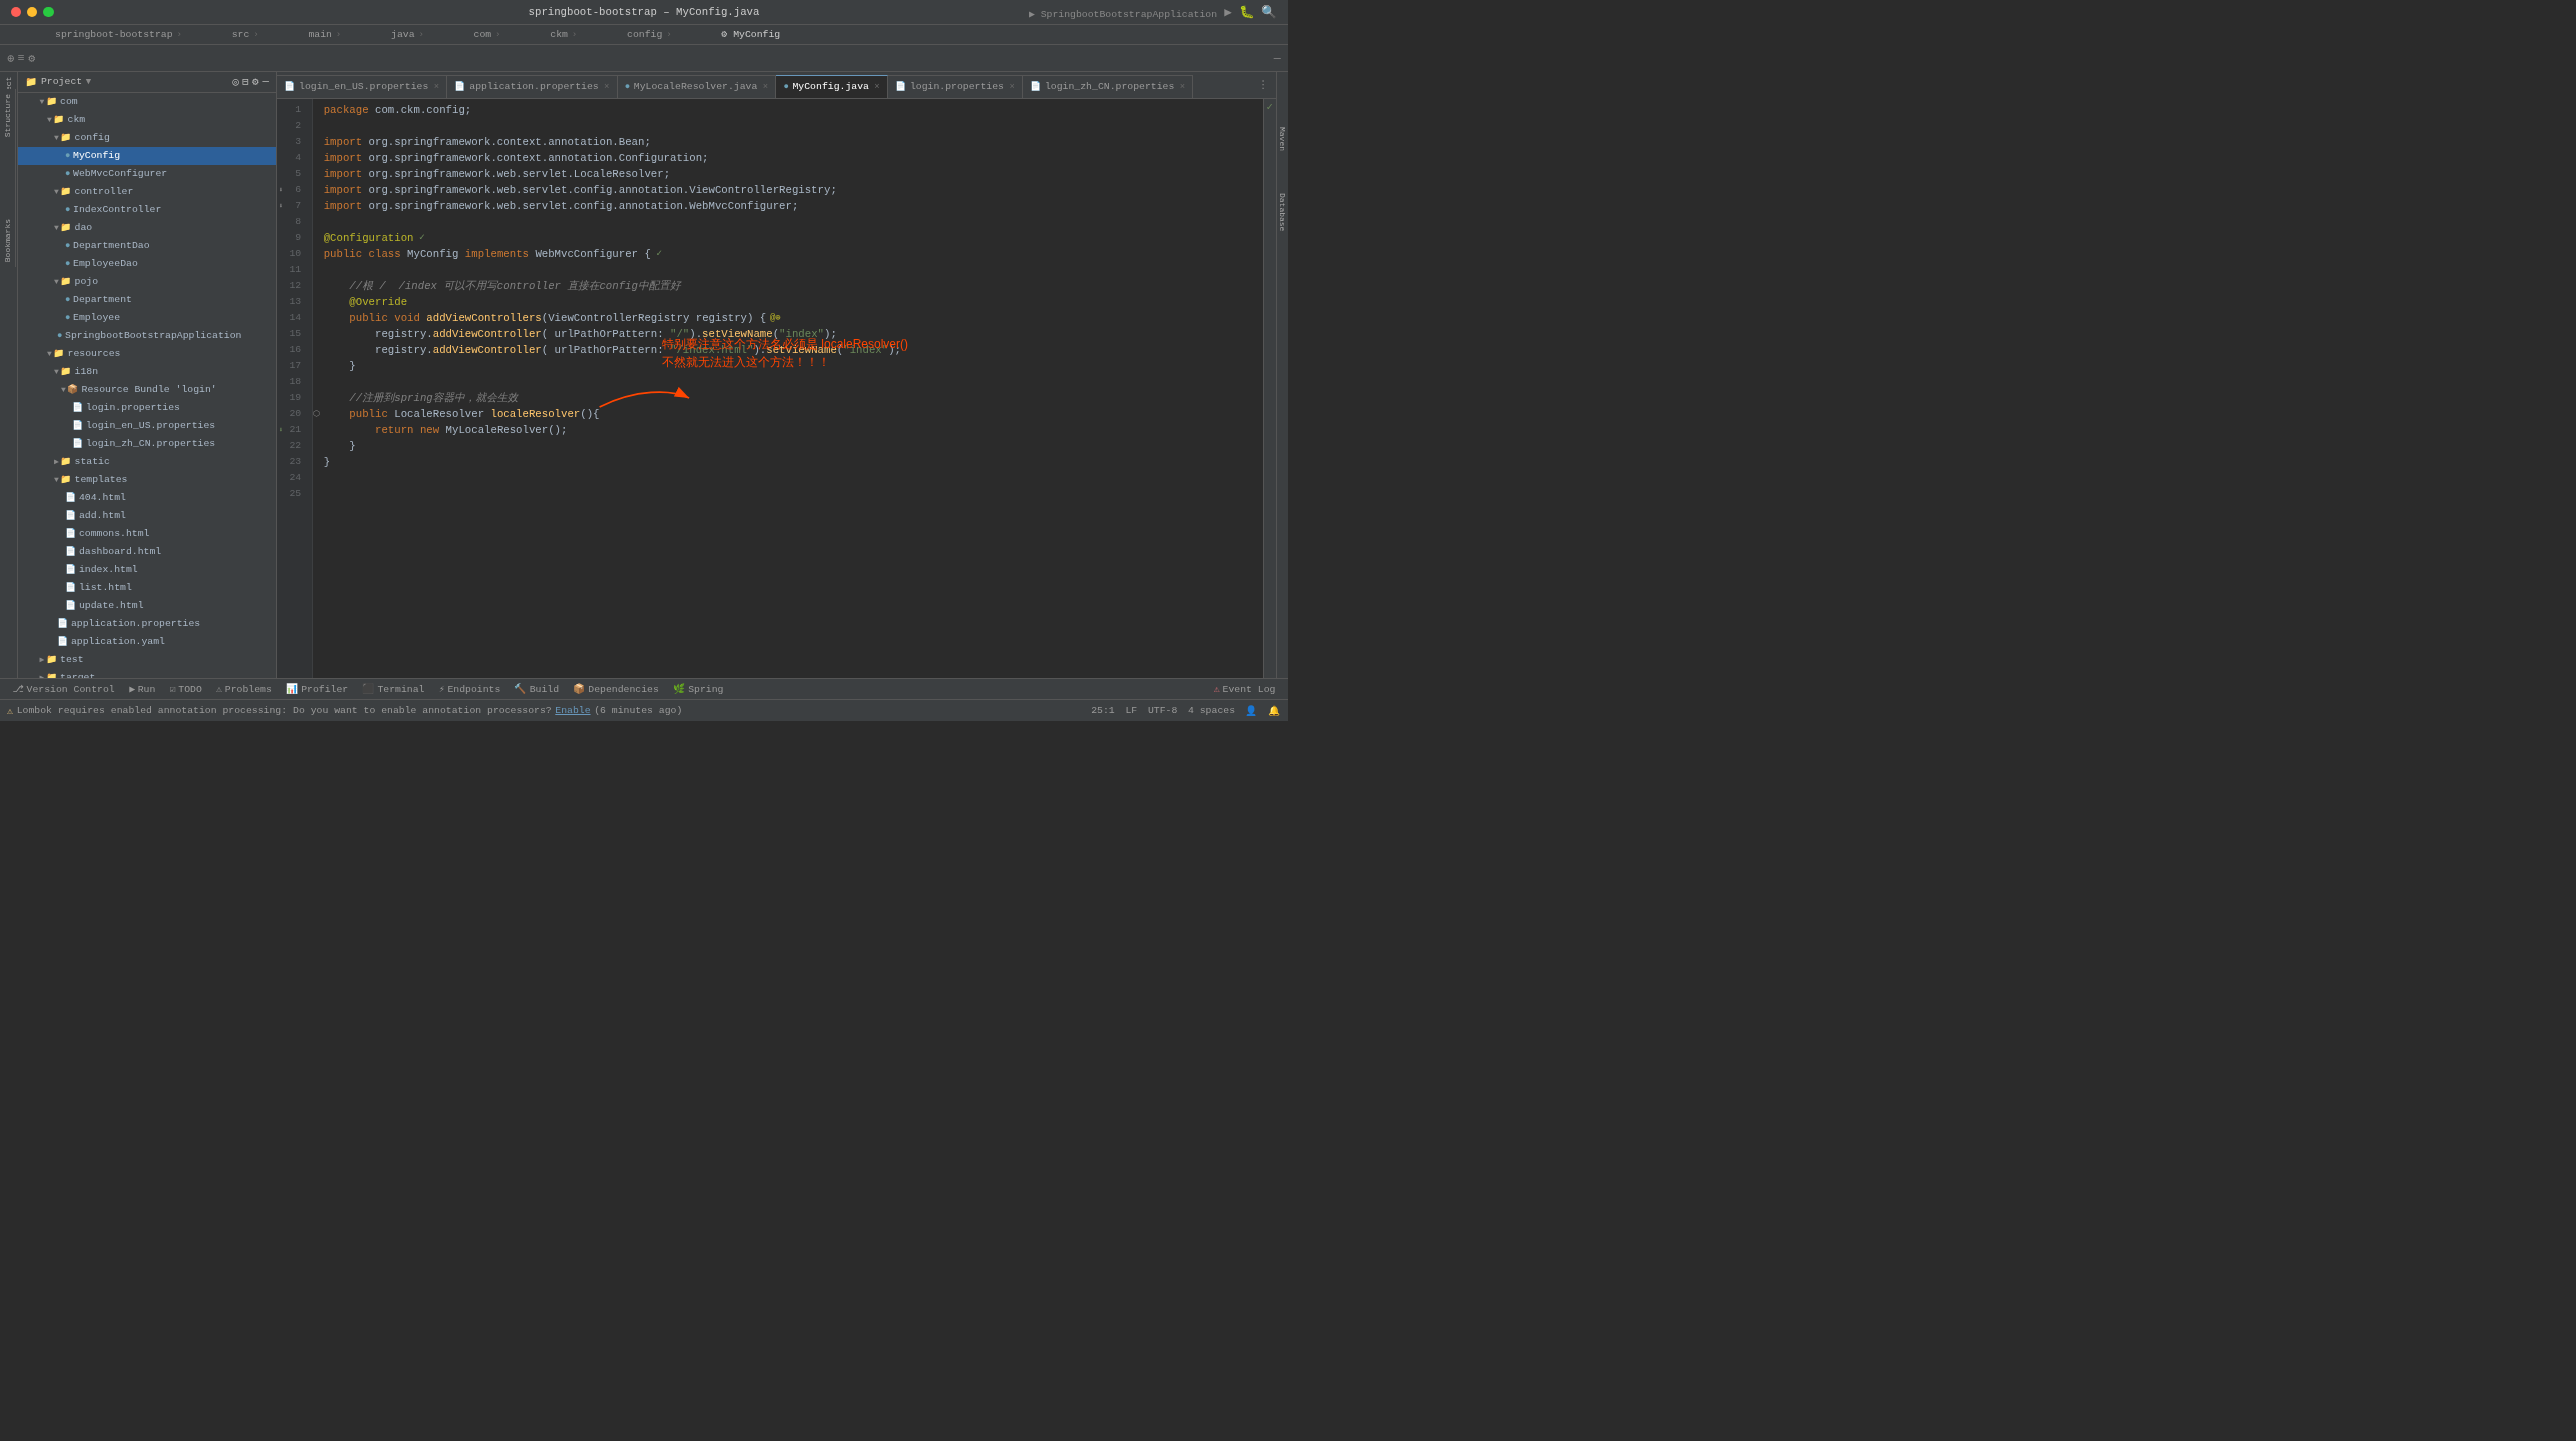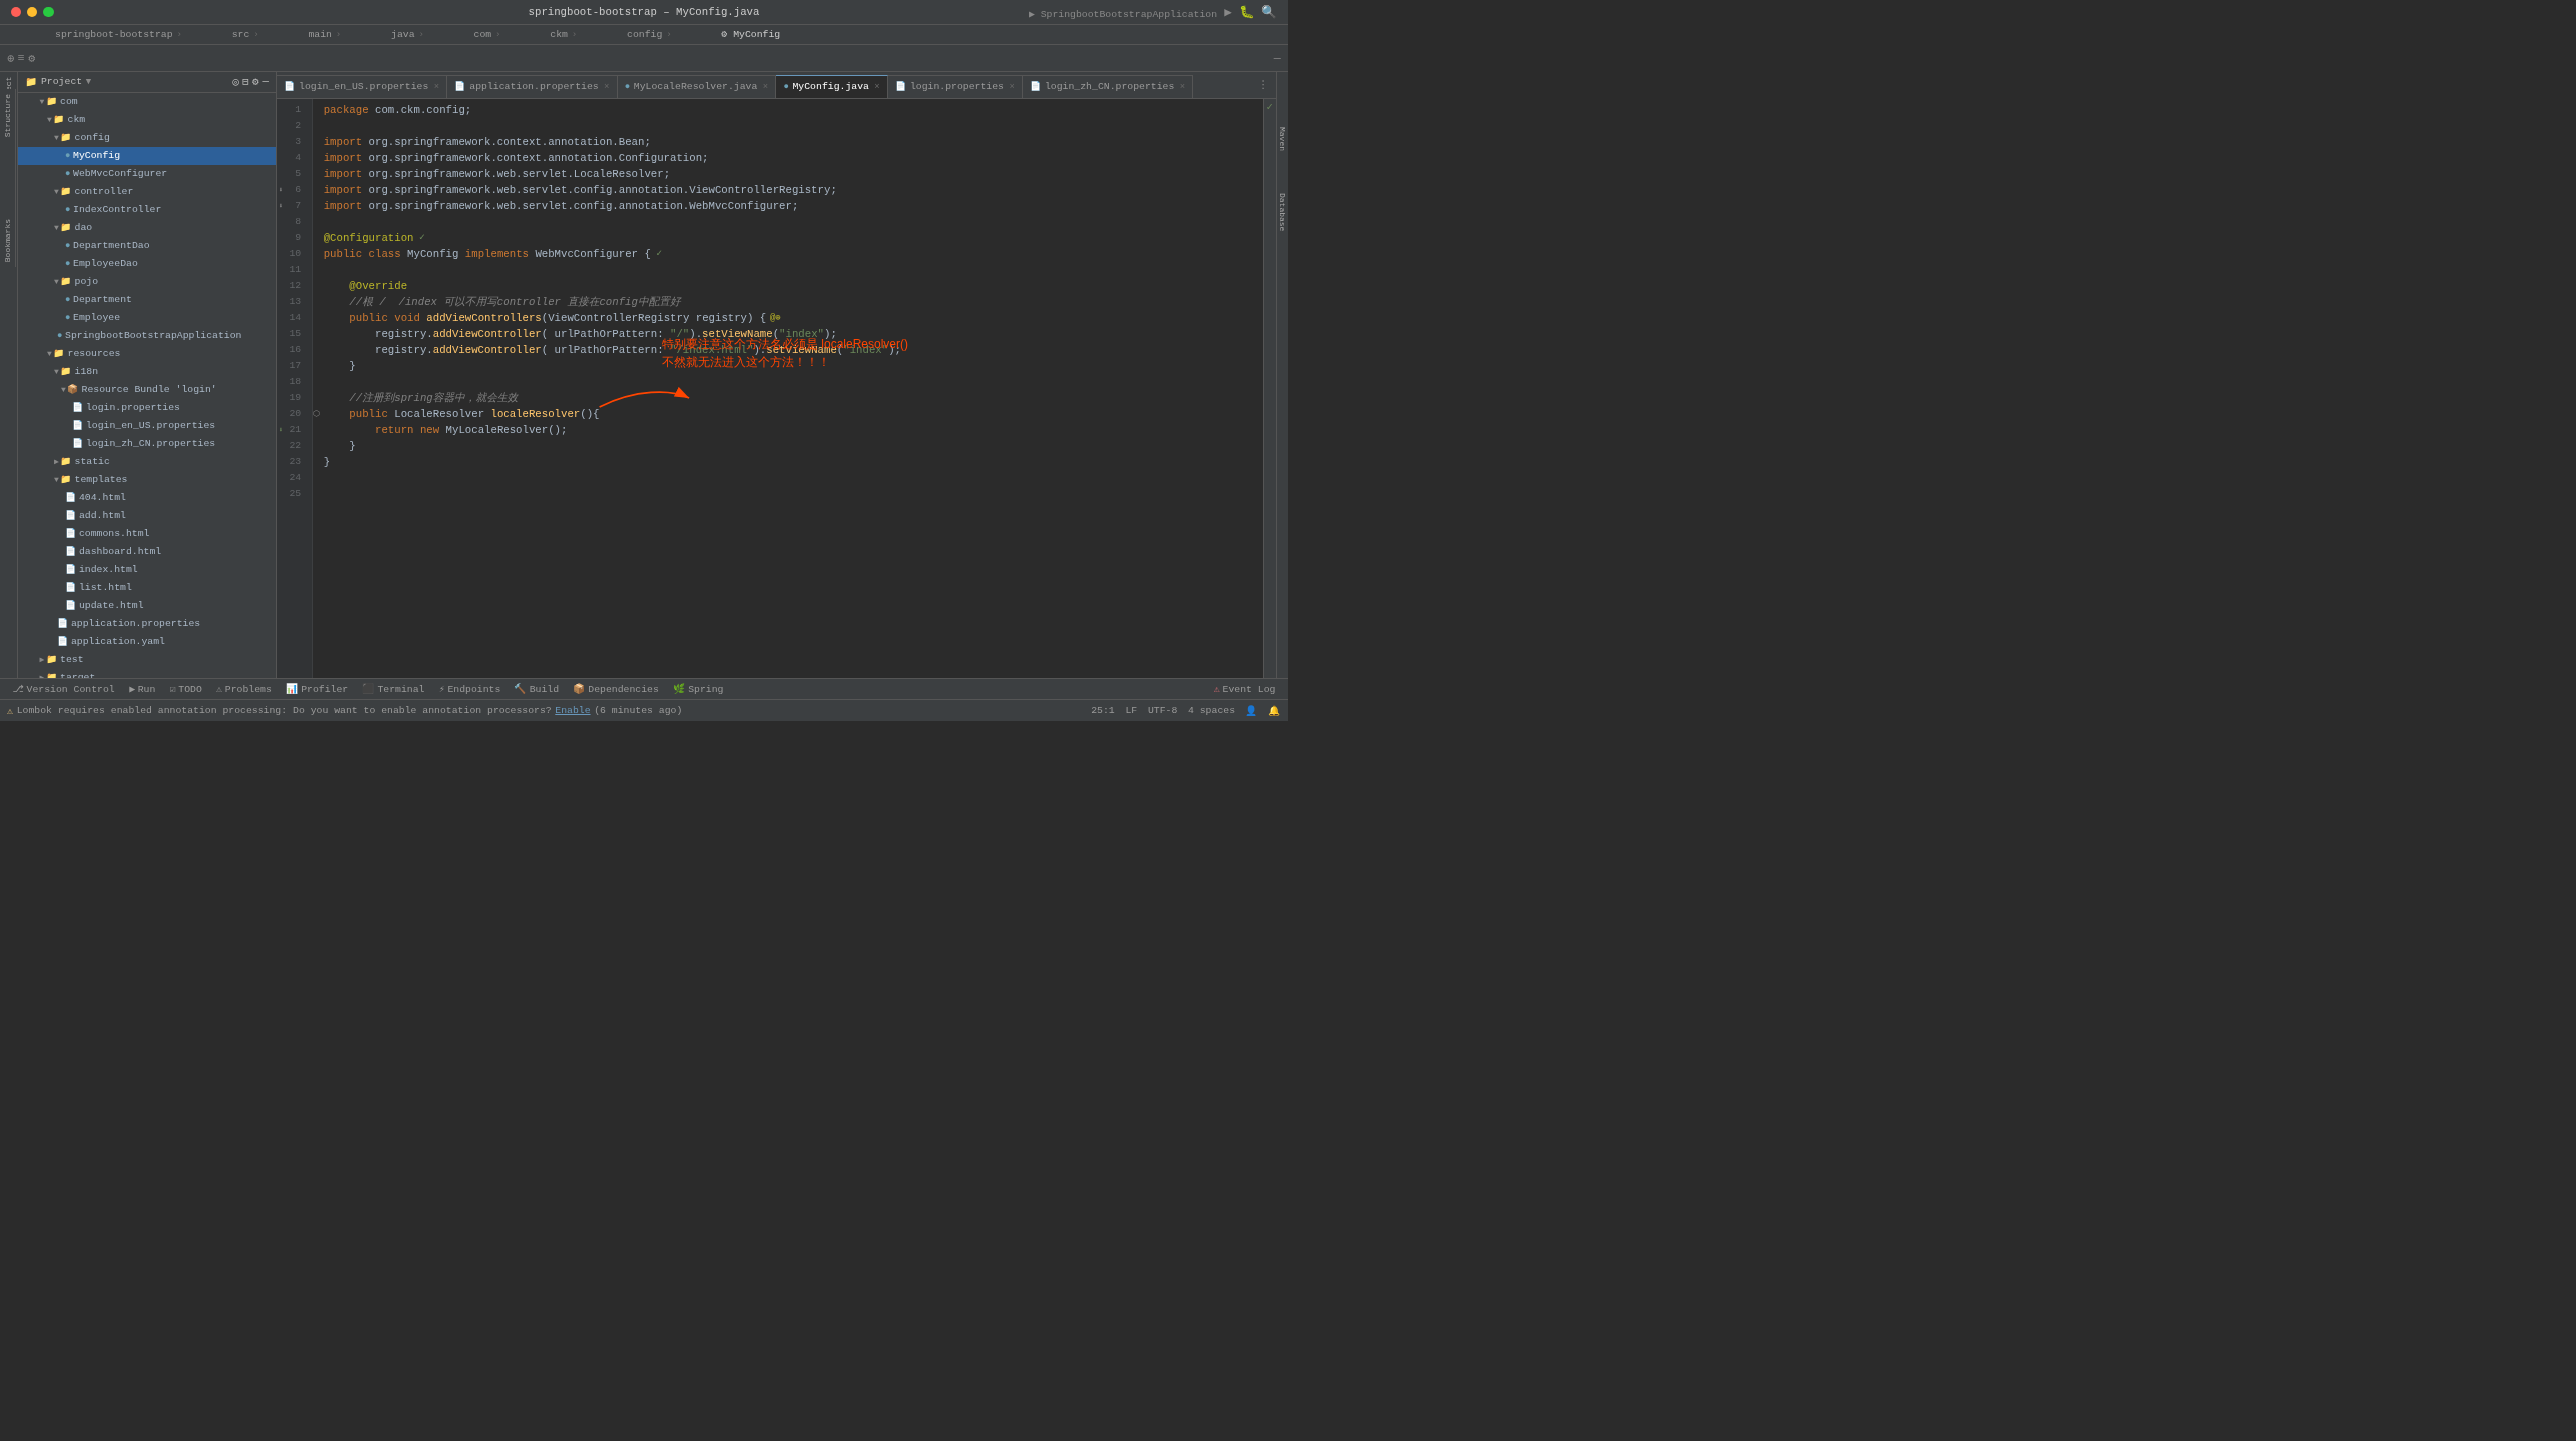--- a/index.html
+++ b/index.html
@@ -672,24 +672,24 @@
         <div class="code-line">
           <span class="annotation">@Configuration</span>
           <span style="color:#6a8759;margin-left:5.4px;font-size:9.8px">✓</span>
         </div>
         <div class="code-line">
           <span class="kw">public</span><span> </span><span class="kw">class</span><span> </span><span style="color:#a9b7c6">MyConfig</span><span> </span><span class="kw">implements</span><span> WebMvcConfigurer {</span>
           <span style="color:#6a8759;margin-left:5.4px;font-size:9.8px">✓</span>
         </div>
         <div class="code-line">&nbsp;</div>
         <div class="code-line">
+          <span class="comment">    //根 /  /index 可以不用写controller 直接在config中配置好</span>
+        </div>
+        <div class="code-line">
           <span>    </span><span class="annotation">@Override</span>
-        </div>
-        <div class="code-line">
-          <span class="comment">    //根 /  /index 可以不用写controller 直接在config中配置好</span>
         </div>
         <div class="code-line">
           <span>    </span><span class="kw">public</span><span> </span><span class="kw">void</span><span> </span><span class="method">addViewControllers</span><span>(</span><span style="color:#a9b7c6">ViewControllerRegistry</span><span> registry) {</span>
           <span style="color:#bbb529;font-size:9px;margin-left:3.6px">@⊕</span>
         </div>
         <div class="code-line">
           <span>        registry.</span><span class="method">addViewController</span><span>( </span><span style="color:#a9b7c6">urlPathOrPattern:</span><span> </span><span class="string">"/"</span><span>).</span><span class="method">setViewName</span><span>(</span><span class="string">"index"</span><span>);</span>
         </div>
         <div class="code-line">
           <span>        registry.</span><span class="method">addViewController</span><span>( </span><span style="color:#a9b7c6">urlPathOrPattern:</span><span> </span><span class="string">"/index.html"</span><span>).</span><span class="method">setViewName</span><span>(</span><span class="string">"index"</span><span>);</span>

